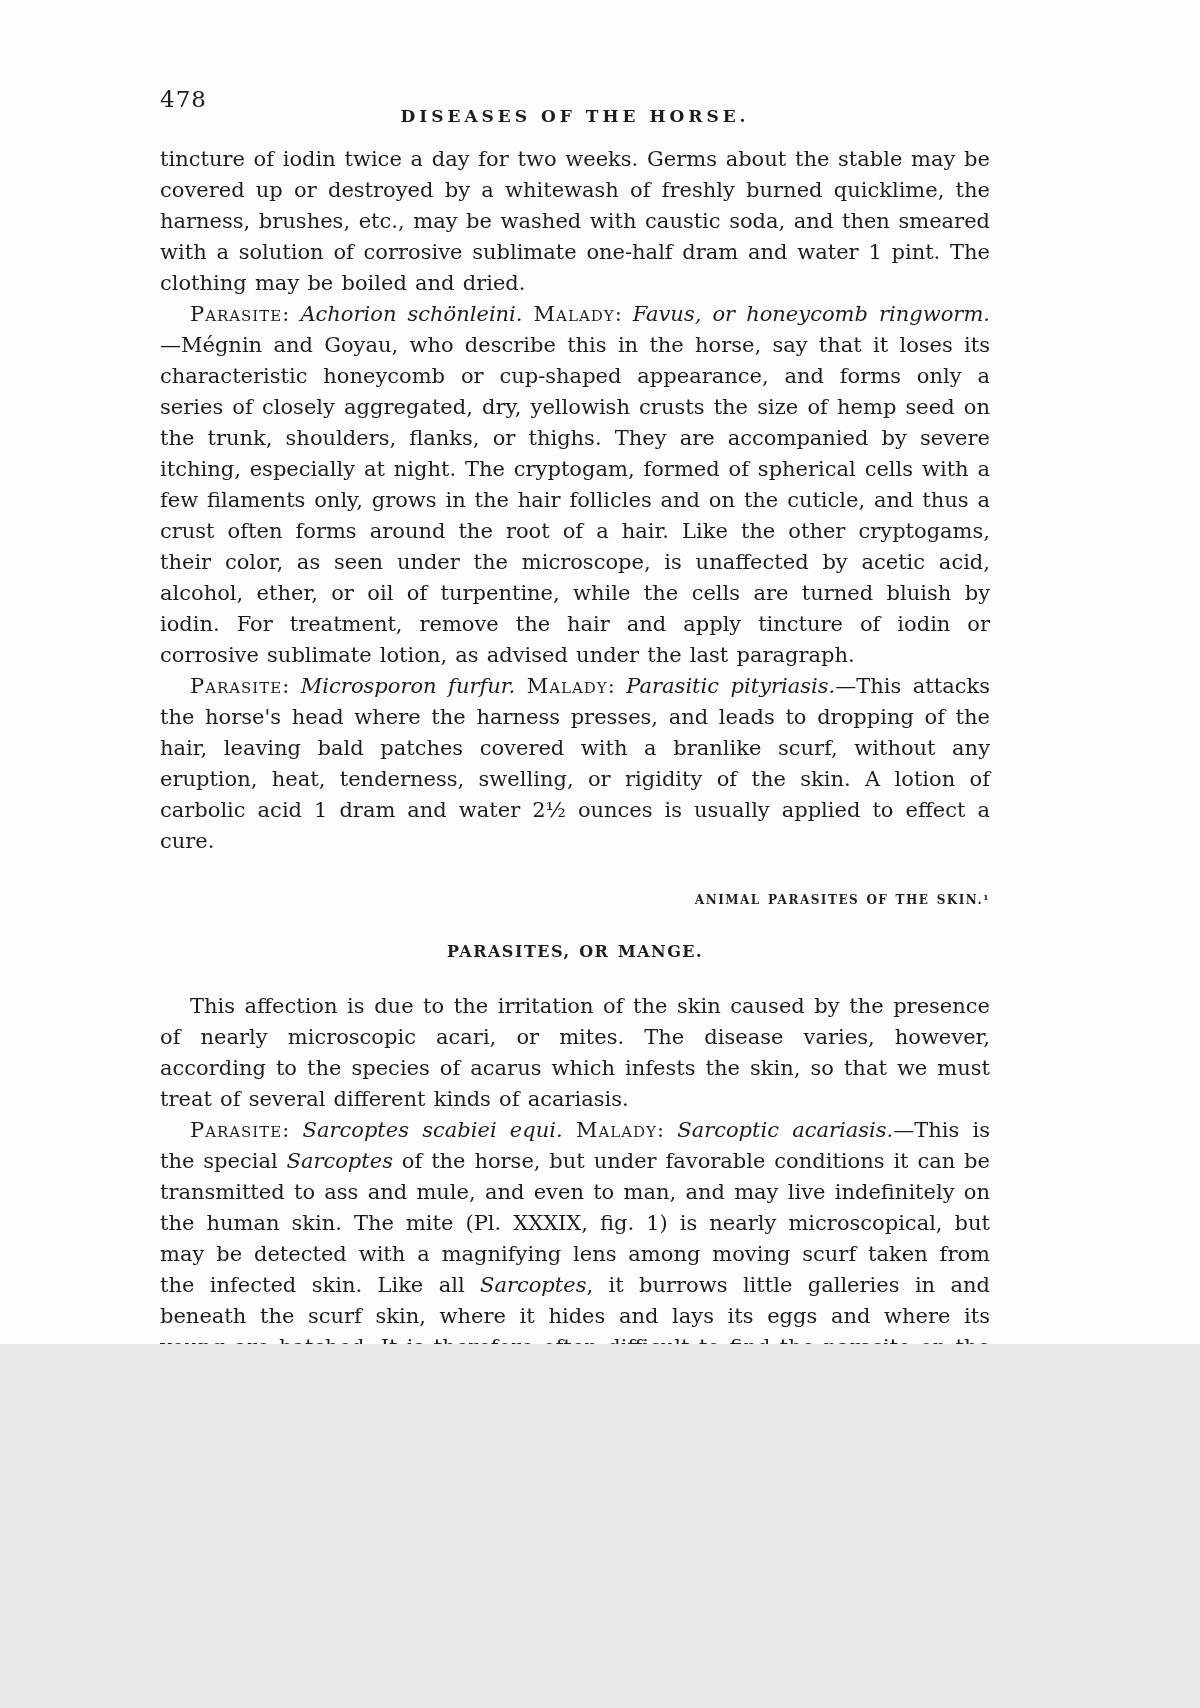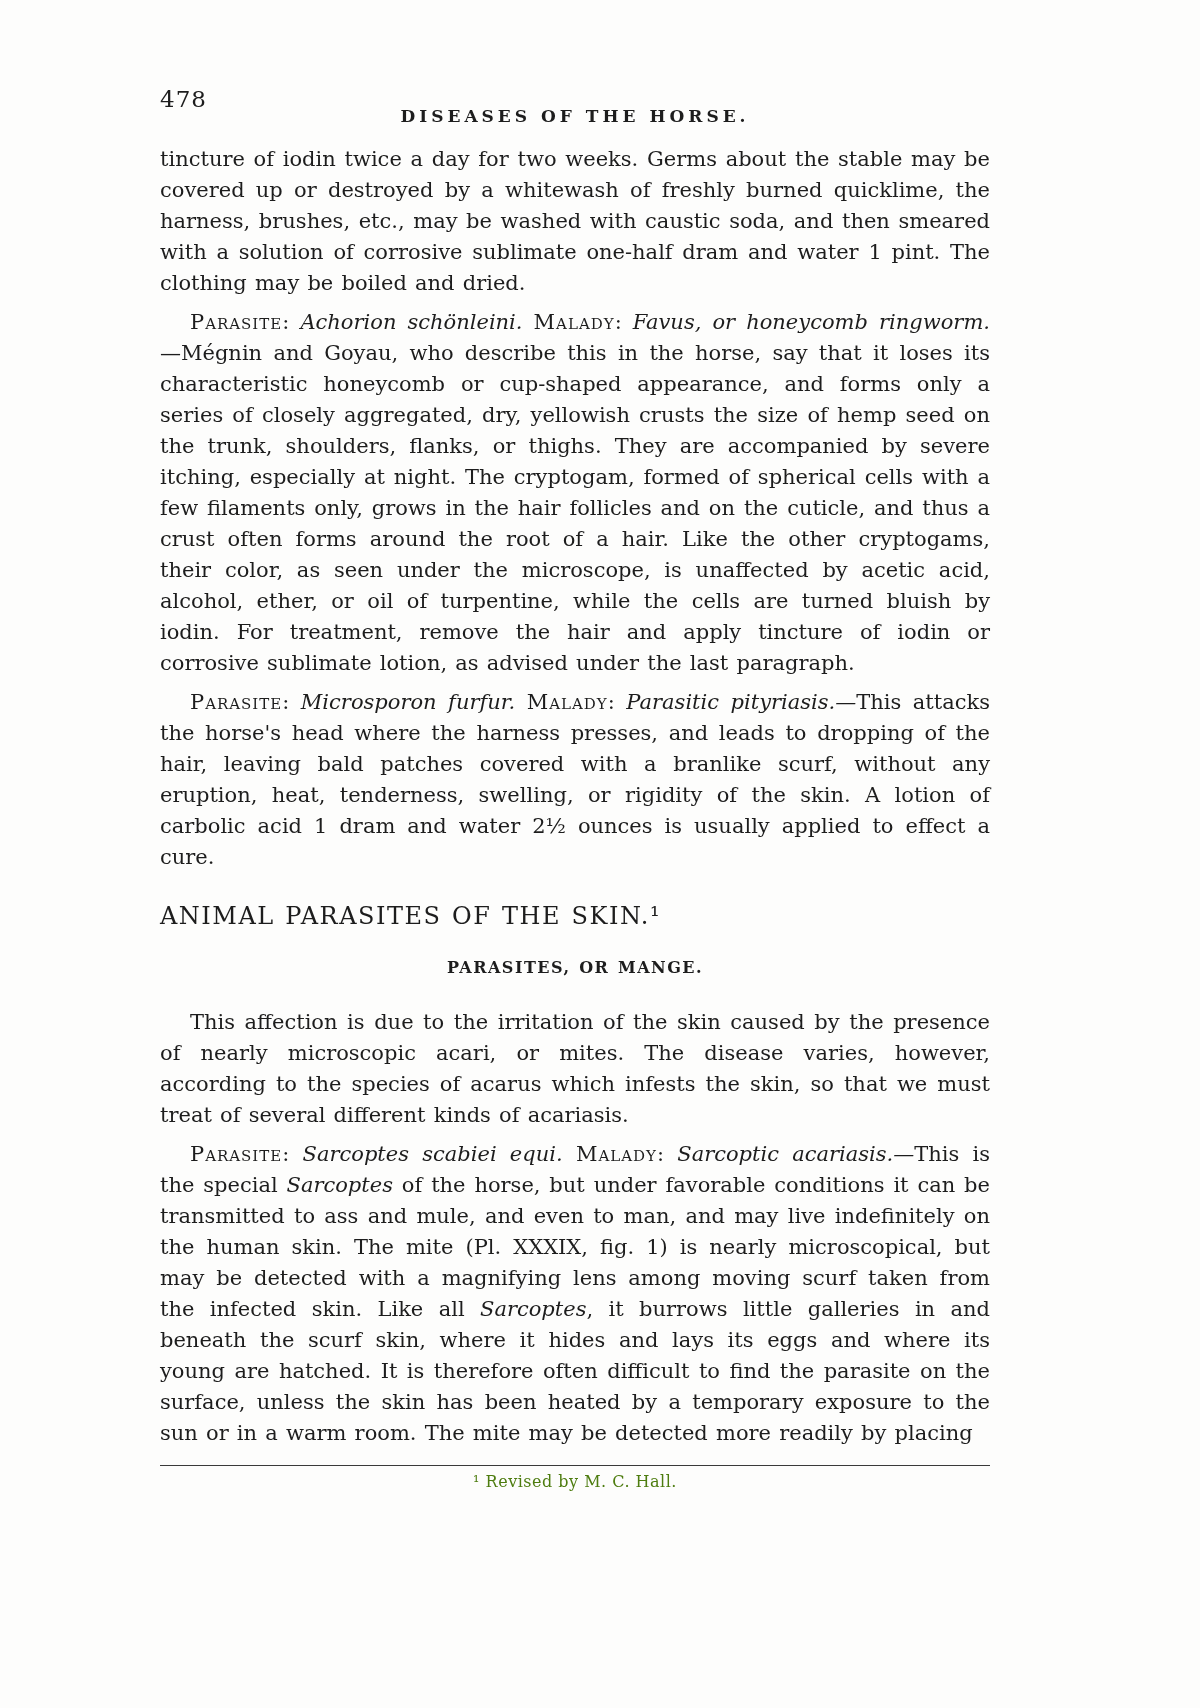--- a/index.html
+++ b/index.html
@@ -3,21 +3,21 @@
 <meta charset="utf-8">
 <style>
   html, body {
     margin: 0;
     padding: 0;
     background: #e8e8e6;
   }
   .page {
     position: relative;
     width: 1200px;
-    height: 1708px;
+    height: 1344px;
     margin: 0 auto;
     background: #fdfdfc;
     color: #1d1d1d;
     font-family: "DejaVu Serif", "Liberation Serif", serif;
     box-sizing: border-box;
     padding: 86px 210px 0 160px;
     overflow: hidden;
   }
   .running-head {
     position: relative;
@@ -45,33 +45,32 @@
     font-size: 21px;
     line-height: 31px;
     text-align: justify;
     word-spacing: 1.5px;
   }
   .para {
     margin: 0;
   }
   .para.indent {
     text-indent: 30px;
-    margin-top: 8px;
   }
   .sc {
     font-variant: small-caps;
     letter-spacing: 1px;
   }
   .it {
     font-style: italic;
   }
   .section-heading {
-    text-align: left;
-    font-weight: 400;
-    font-size: 24px;
+    text-align: right;
+    font-weight: 700;
+    font-size: 12px;
     letter-spacing: 1.5px;
     margin: 28px 0 20px 0;
     text-indent: 0;
   }
   .sub-heading {
     text-align: center;
     font-weight: 700;
     font-size: 16px;
     letter-spacing: 1.5px;
     margin: 0 0 24px 0;

